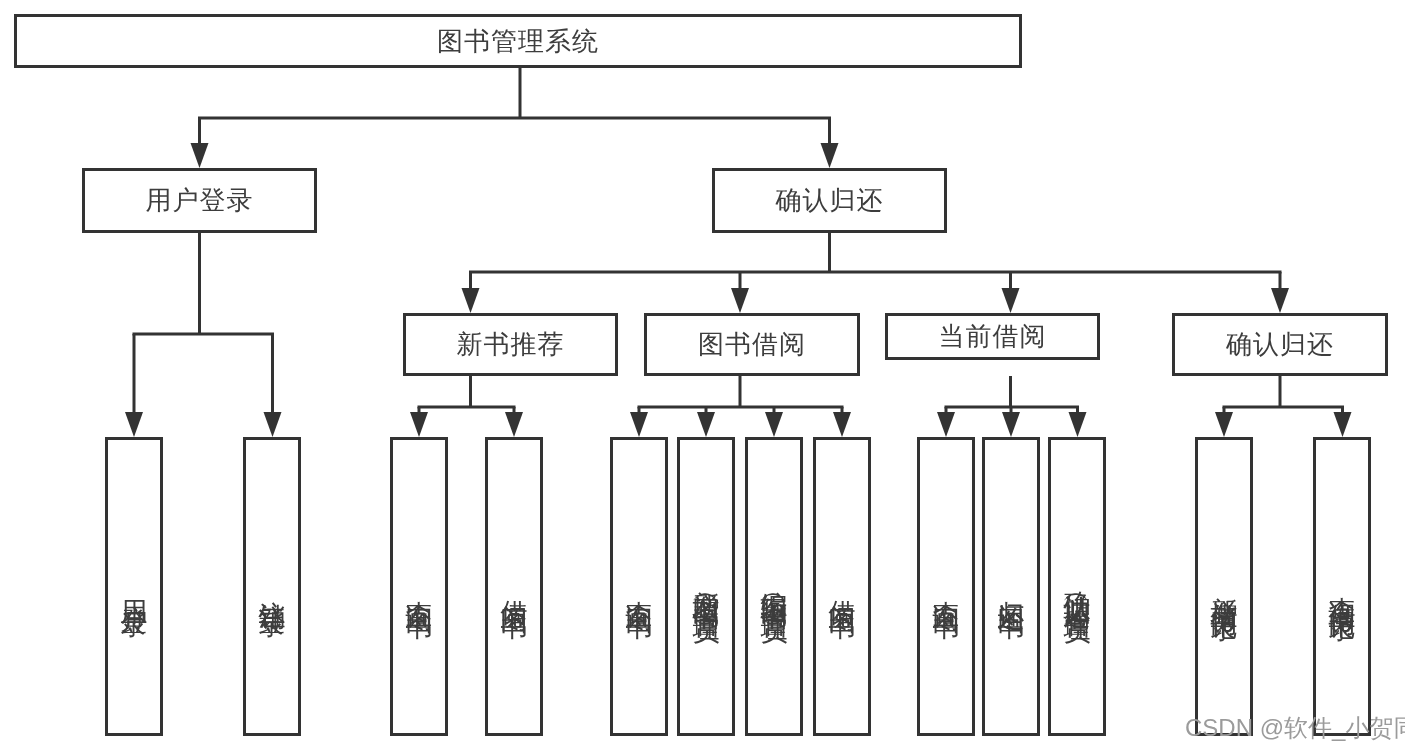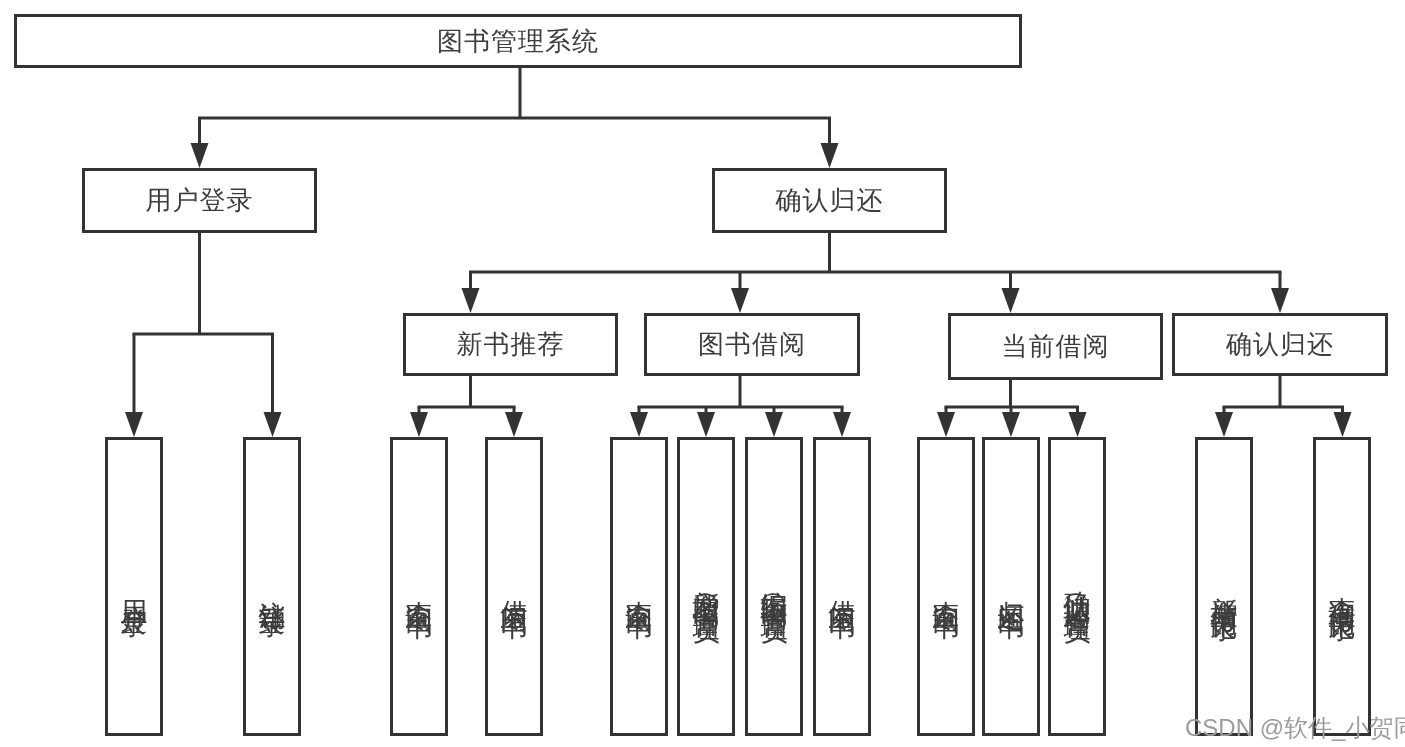--- a/index.html
+++ b/index.html
@@ -21,21 +21,21 @@
     line-height:50px;padding:4px 0;
   }
   
   .n-root{left:14px;top:14px;width:1008px;height:54px;}
   
   .n-login{left:82px;top:168px;width:235px;height:65px;}
   .n-mgmt{left:712px;top:168px;width:235px;height:65px;}
   
   .n-recommend{left:363px;top:313px;width:215px;height:63px;margin-left:40px;}
   .n-borrow{left:644px;top:313px;width:216px;height:63px;}
-  .n-current{left:948px;top:313px;width:215px;height:67px;font-family:Liberation Serif, serif;}
+  .n-current{left:885px;top:313px;width:215px;height:47px;font-family:Liberation Serif, serif;}
   .n-records{left:1172px;top:313px;width:216px;height:63px;}
   
   .leaf{top:437px;width:58px;height:299px;}
   .l1{left:105px;}  .l2{left:243px;}
   .l3{left:390px;}  .l4{left:485px;}
   .l5{left:610px;}  .l6{left:677px;}  .l7{left:745px;}  .l8{left:813px;}
   .l9{left:917px;}  .l10{left:982px;} .l11{left:1048px;}
   .l12{left:1195px;}.l13{left:1313px;}
   #watermark{
     position:absolute;left:1185px;top:712px;z-index:3;

